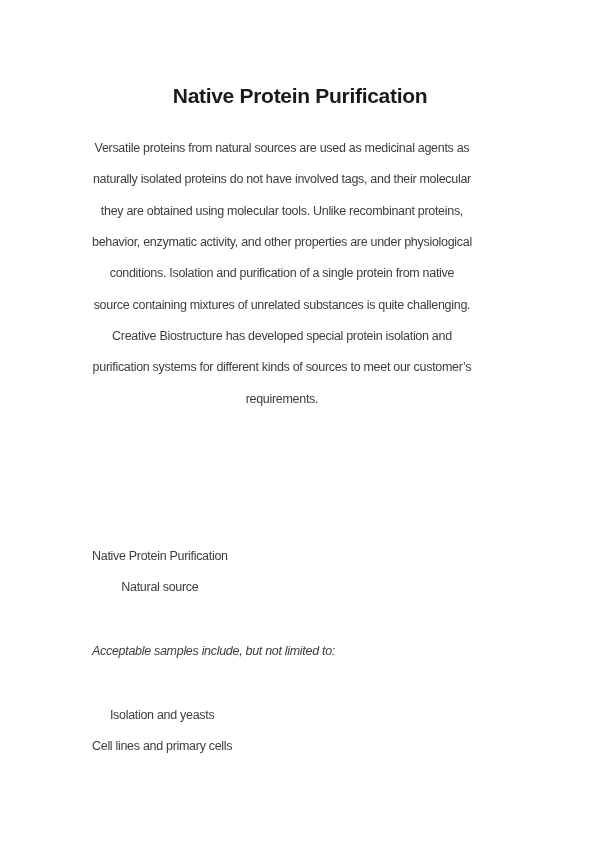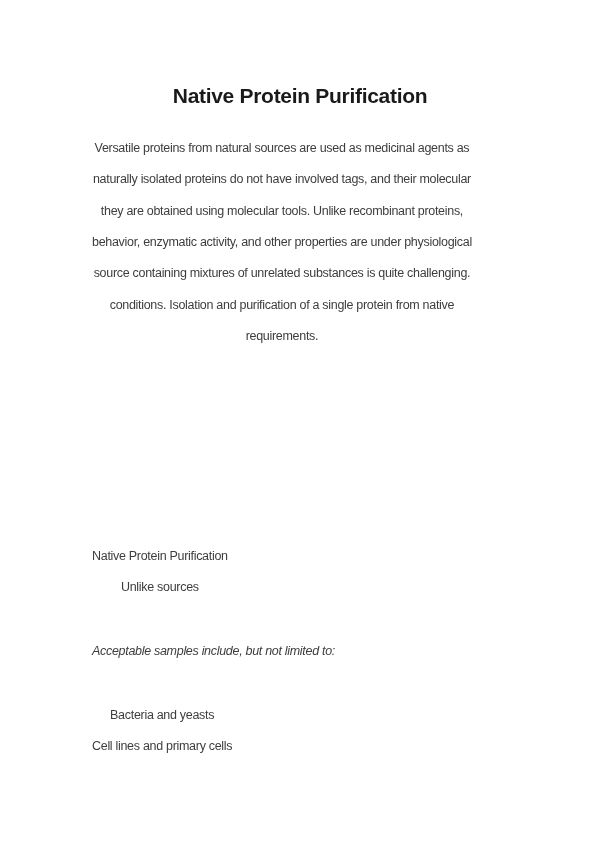--- a/index.html
+++ b/index.html
@@ -48,32 +48,34 @@
 
 <div class="doc-page">
 
   <h1 class="doc-title">Native Protein Purification</h1>
 
   <div class="body-text paragraph">
     <div class="line">Versatile proteins from natural sources are used as medicinal agents as</div>
     <div class="line">naturally isolated proteins do not have involved tags, and their molecular</div>
     <div class="line">they are obtained using molecular tools. Unlike recombinant proteins,</div>
     <div class="line">behavior, enzymatic activity, and other properties are under physiological</div>
+    <div class="line">conditions. Isolation and purification of a single protein from native</div>
     <div class="line">source containing mixtures of unrelated substances is quite challenging.</div>
-    <div class="line">conditions. Isolation and purification of a single protein from native</div>
+    <div class="line">Creative Biostructure has developed special protein isolation and</div>
+    <div class="line">purification systems for different kinds of sources to meet our customer’s</div>
     <div class="line">requirements.</div>
   </div>
 
   <div class="body-text subsection">
     <div class="line">Native Protein Purification</div>
-    <div class="line">Unlike sources</div>
+    <div class="line">Natural source</div>
   </div>
 
   <div class="body-text samples-intro">
     <div class="line">Acceptable samples include, but not limited to:</div>
   </div>
 
   <div class="body-text sample-list">
-    <div class="line">Bacteria and yeasts</div>
+    <div class="line">Isolation and yeasts</div>
     <div class="line">Cell lines and primary cells</div>
   </div>
 
 </div>
 
 </body></html>

